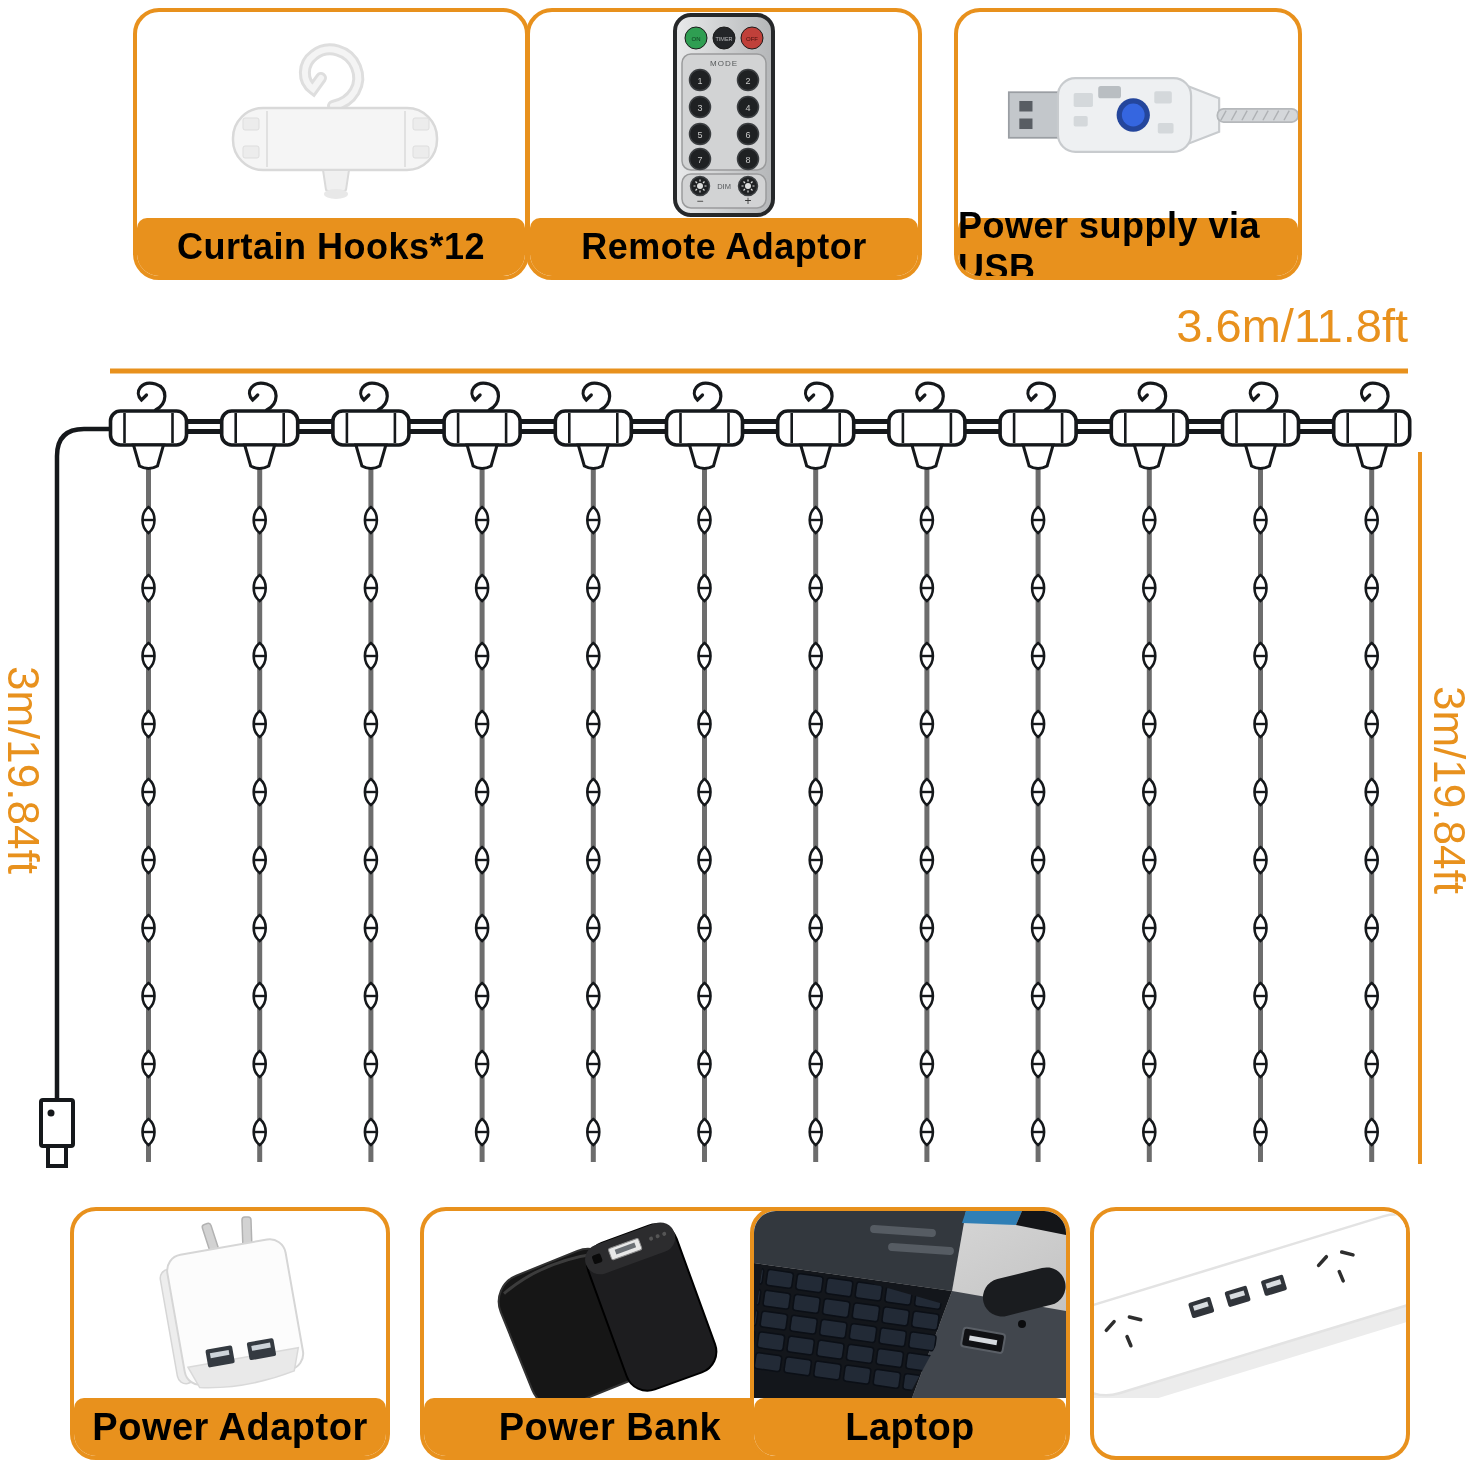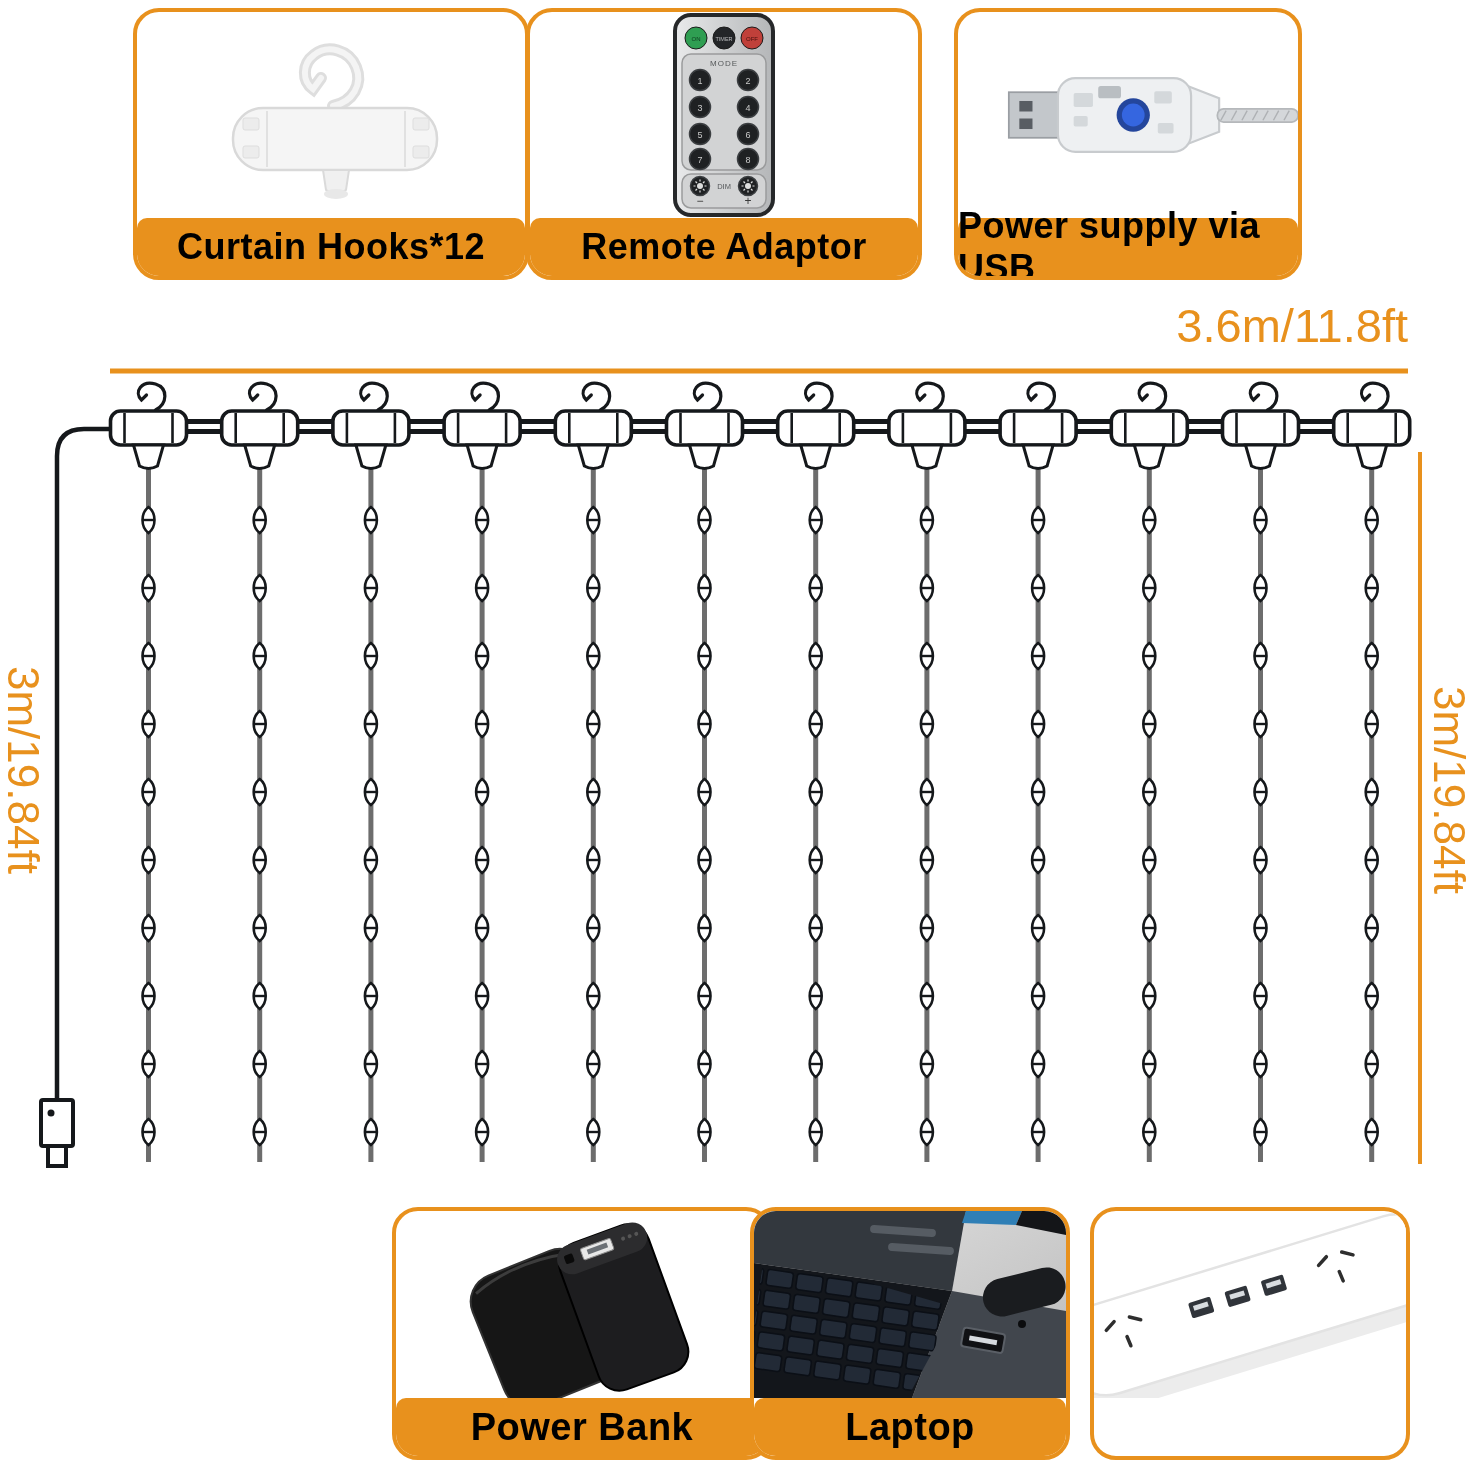--- a/index.html
+++ b/index.html
@@ -515,22 +515,40 @@
             <line x1="342" y1="98" x2="336" y2="109"></line>
           <line x1="354" y1="98" x2="348" y2="109"></line>
             <line x1="366" y1="98" x2="360" y2="109"></line>
           <line x1="378" y1="98" x2="372" y2="109"></line>
         </g>
       </svg>
     </div>
     <div class="card-label">Power supply via USB</div>
   </div>
 
-
-  <div class="card bottom" style="left:392px;top:1207px;width:380px;height:253px">
+  <div class="card bottom" style="left:70px;top:1207px;width:320px;height:253px">
+    <div class="card-media">
+      <svg viewBox="0 0 312 187">
+        <g transform="rotate(-10 156 95)">
+          <rect x="144" y="10" width="9" height="30" rx="3" fill="#d2d2d2" stroke="#b2b2b2" stroke-width="1.5" transform="rotate(-8 148 25)"></rect>
+          <rect x="181" y="10" width="9" height="30" rx="3" fill="#d2d2d2" stroke="#b2b2b2" stroke-width="1.5" transform="rotate(8 185 25)"></rect>
+          <rect x="92" y="48" width="18" height="116" rx="9" fill="#ededed" stroke="#d6d6d6" stroke-width="1.5"></rect>
+          <rect x="100" y="36" width="120" height="132" rx="16" fill="#fcfcfc" stroke="#d6d6d6" stroke-width="2"></rect>
+          <path d="M104 148 L216 148 L208 170 Q 158 180 112 170 Z" fill="#e9e9e9" stroke="#d9d9d9" stroke-width="1.5"></path>
+          <rect x="124" y="134" width="27" height="18" rx="2" fill="#343a41"></rect>
+          <rect x="128" y="138" width="19" height="5" fill="#cdd4da"></rect>
+          <rect x="166" y="134" width="27" height="18" rx="2" fill="#343a41"></rect>
+          <rect x="170" y="138" width="19" height="5" fill="#cdd4da"></rect>
+        </g>
+      </svg>
+    </div>
+    <div class="card-label">Power Adaptor</div>
+  </div>
+
+  <div class="card bottom" style="left:420px;top:1207px;width:380px;height:253px">
     <div class="card-media">
       <svg viewBox="0 0 312 187">
         <g transform="rotate(-22 150 95)">
           <rect x="52" y="34" width="122" height="140" rx="28" fill="#161616" stroke="#323232" stroke-width="2"></rect>
           <path d="M62 46 Q 110 30 164 44" fill="none" stroke="#3c3c3c" stroke-width="3"></path>
         </g>
         <g transform="rotate(-20 200 100)">
           <rect x="152" y="18" width="94" height="156" rx="22" fill="#1d1d1f" stroke="#000000" stroke-width="2"></rect>
           <rect x="152" y="18" width="94" height="30" rx="15" fill="#2c2c2e"></rect>
           <rect x="160" y="27" width="9" height="9" rx="2" fill="#0a0a0a"></rect>

